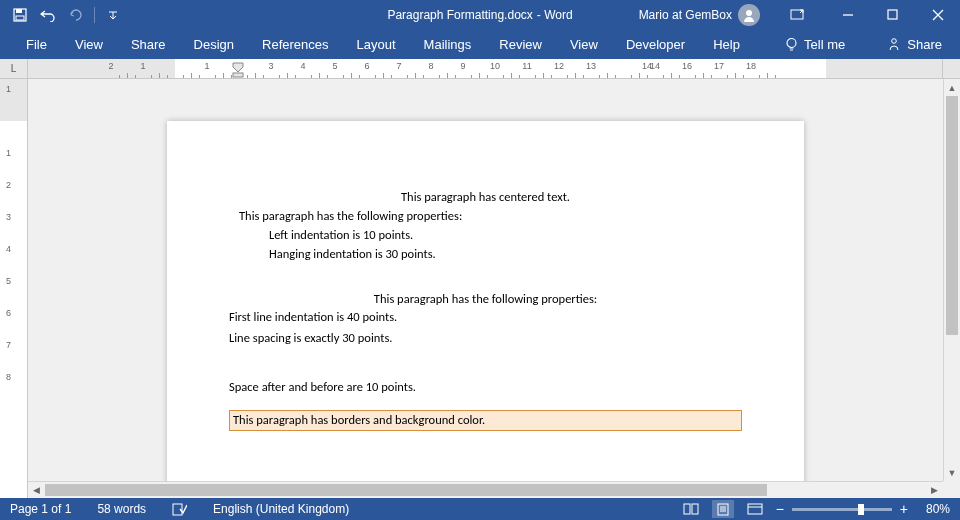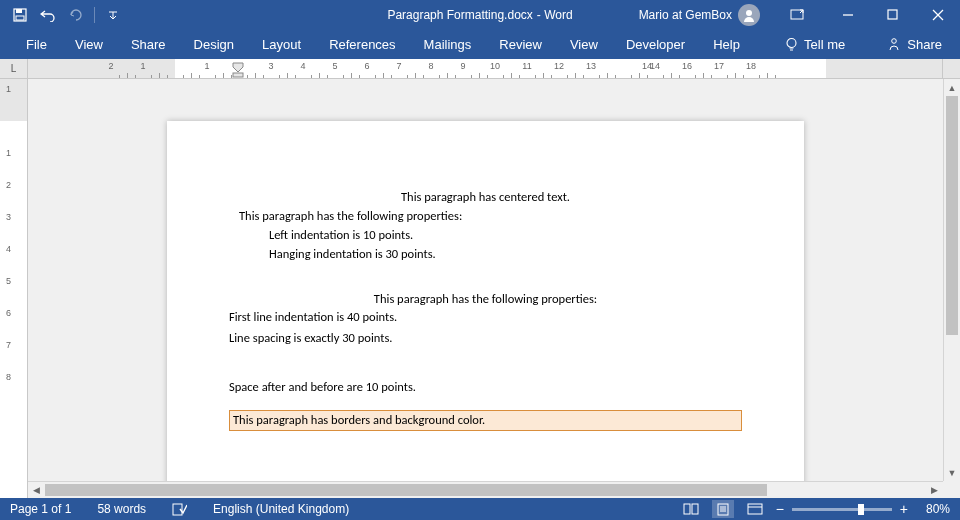--- a/index.html
+++ b/index.html
@@ -169,24 +169,24 @@
   <div class="ribtab">
       <span>View</span>
     </div>
   <div class="ribtab">
       <span>Share</span>
     </div>
   <div class="ribtab">
       <span>Design</span>
     </div>
   <div class="ribtab">
+      <span>References</span>
+    </div>
+  <div class="ribtab">
       <span>Layout</span>
-    </div>
-  <div class="ribtab">
-      <span>References</span>
     </div>
   <div class="ribtab">
       <span>Mailings</span>
     </div>
   <div class="ribtab">
       <span>Review</span>
     </div>
   <div class="ribtab">
       <span>View</span>
     </div>

